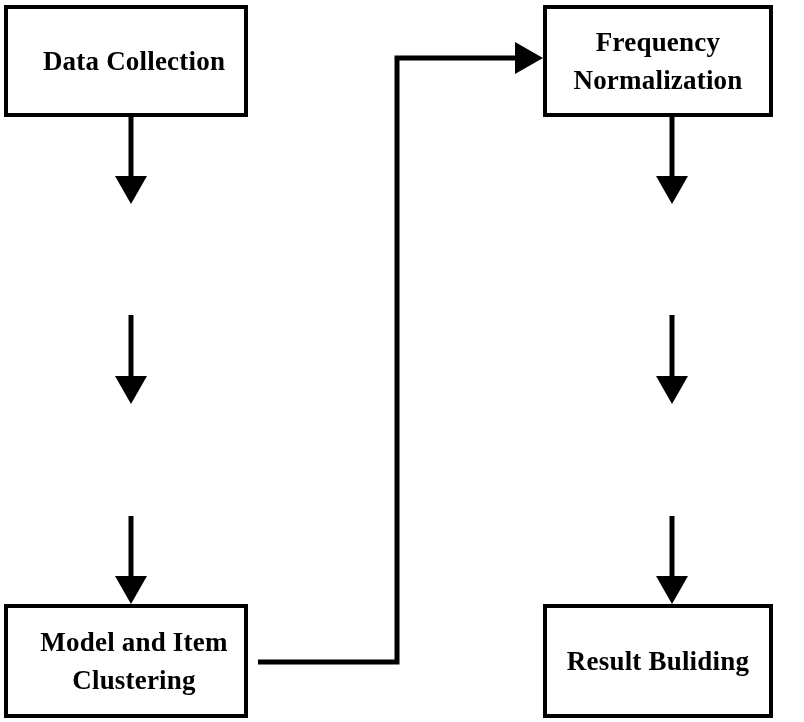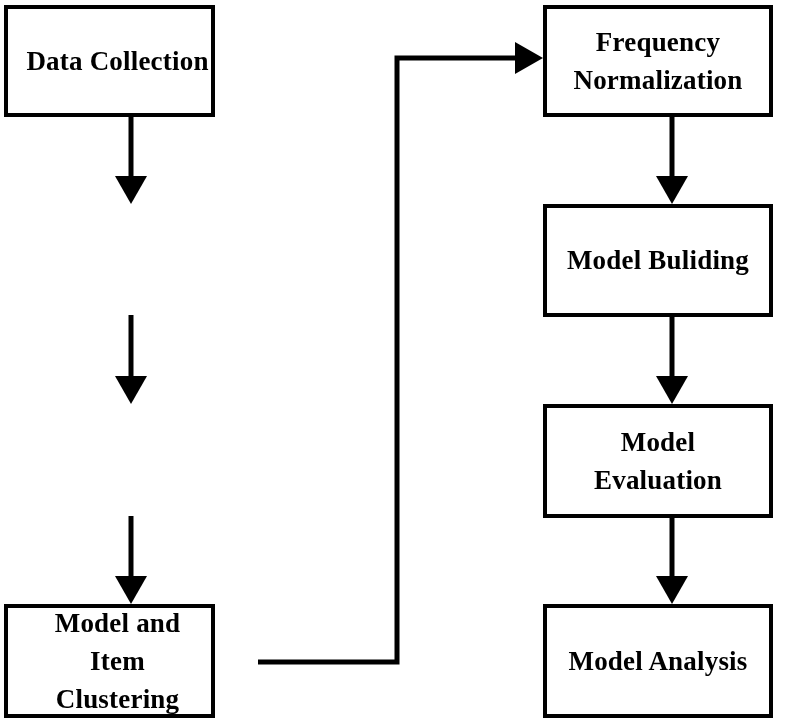--- a/index.html
+++ b/index.html
@@ -25,21 +25,21 @@
     justify-content: center;
     text-align: center;
     font-weight: bold;
     font-size: 27px;
     line-height: 1.42;
     color: #000000;
     white-space: pre-line;
     letter-spacing: 0.2px;
   }
   
-  .col-left  { left: 4px;  width: 211px; padding-left: 16px; }
+  .col-left  { left: 4px;  width: 244px; padding-left: 16px; }
   .col-right { left: 543px; width: 230px; }
   .row1 { top: 5px;   height: 112px; }
   .row2 { top: 204px; height: 113px; }
   .row3 { top: 404px; height: 114px; }
   .row4 { top: 604px; height: 114px; }
   .edges-layer {
     position: absolute;
     left: 0;
     top: 0;
     width: 804px;
@@ -98,20 +98,17 @@
   <div class="flow-box col-left row1">Data Collection</div>
 
 
 
   <div class="flow-box col-left row4">Model and Item
 Clustering</div>
 
   <div class="flow-box col-right row1">Frequency
 Normalization</div>
 
-  <div class="flow-box col-right row2">Model Buliding</div>
 
-  <div class="flow-box col-right row3">Model
-Evaluation</div>
 
-  <div class="flow-box col-right row4">Model Analysis</div>
+  <div class="flow-box col-right row4">Result Buliding</div>
 
 </div>
 
 </body></html>

